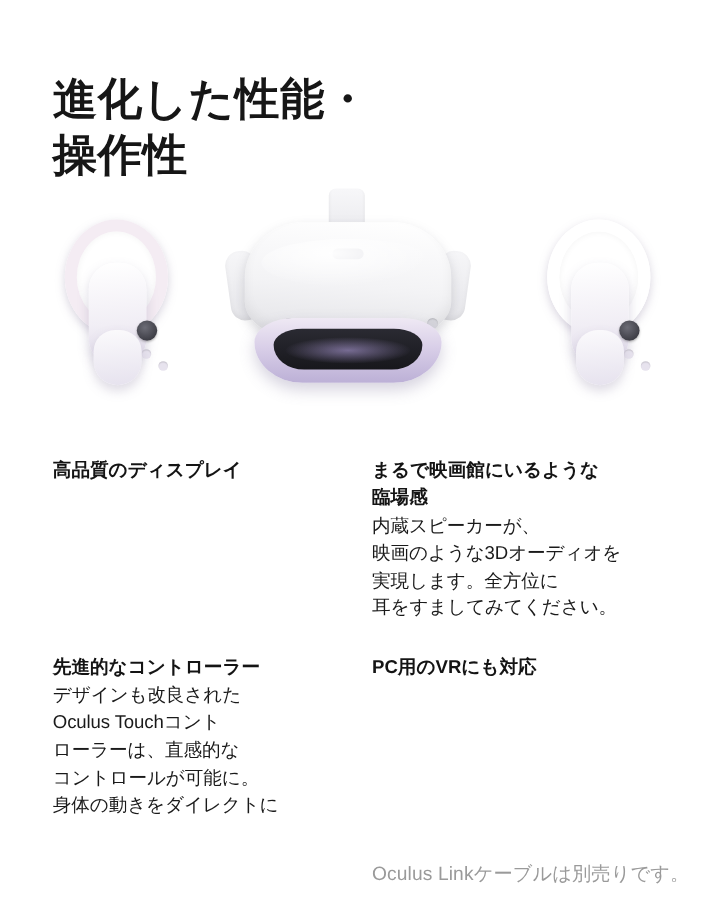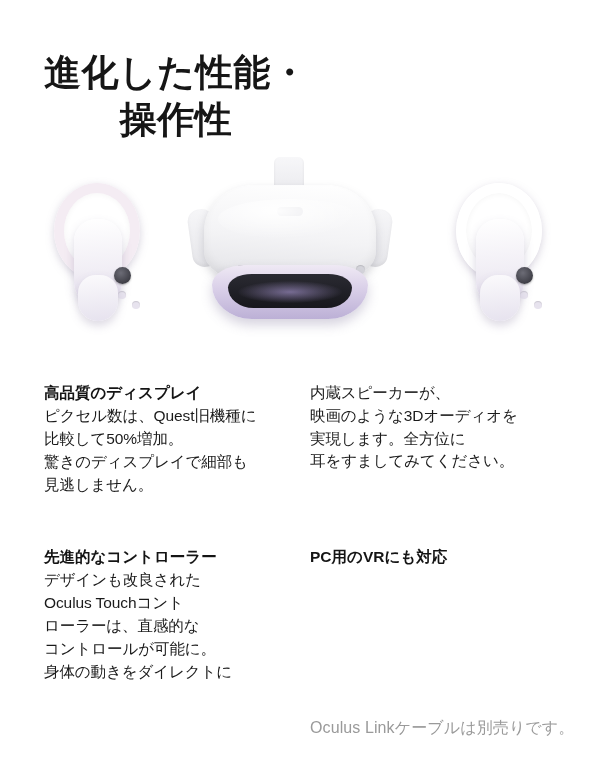--- a/index.html
+++ b/index.html
@@ -19,28 +19,27 @@
     width: 600px;
     height: 761px;
     position: relative;
     box-sizing: border-box;
   }
 
   
   .headline {
     position: absolute;
     left: 44px;
-    top: 24px;
+    top: 34px;
     font-size: 37px;
     line-height: 1.28;
     font-weight: 700;
     letter-spacing: 0.5px;
     color: #161616;
     white-space: pre-line;
-    text-align: center;
   }
 
   
   .hero {
     position: absolute;
     left: 0;
     top: 145px;
     width: 600px;
     height: 225px;
   }
@@ -296,27 +295,25 @@
       </div>
       <div class="ctrl-grip"></div>
     </div>
 
   </div>
 
   <div class="features">
 
     <div class="feature c1 r1">
       <p class="feature-title">高品質のディスプレイ</p>
-      <p class="feature-body">ピクセル数は、Quest旧機種に
-比較して50%増加。
-驚きのディスプレイで細部も
-見逃しません。</p>
     </div>
 
     <div class="feature c2 r1">
+      <p class="feature-title">まるで映画館にいるような
+臨場感</p>
       <p class="feature-body">内蔵スピーカーが、
 映画のような3Dオーディオを
 実現します。全方位に
 耳をすましてみてください。</p>
     </div>
 
     <div class="feature c1 r2">
       <p class="feature-title">先進的なコントローラー</p>
       <p class="feature-body">デザインも改良された
 Oculus Touchコント

